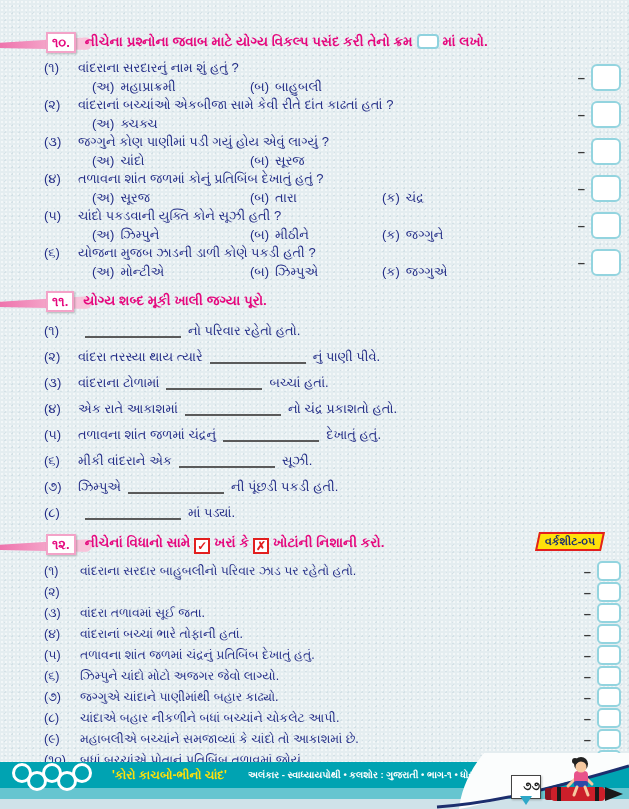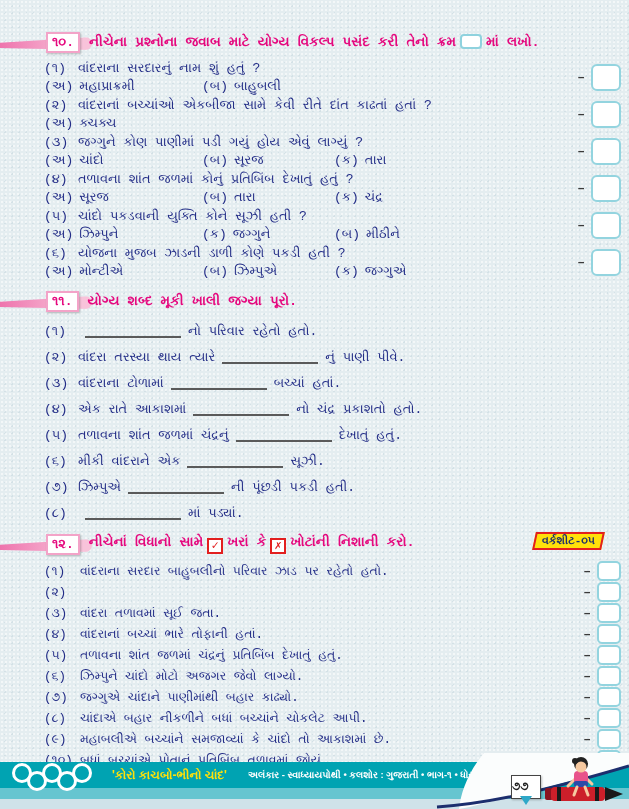--- a/index.html
+++ b/index.html
@@ -7,21 +7,21 @@
   body {
     position:relative; overflow:hidden;
     font-family:"Liberation Sans", sans-serif;
     background-color:#e4edf0;
     background-image:
       radial-gradient(rgba(255,255,255,.55) 1px, transparent 1px),
       radial-gradient(rgba(168,195,206,.28) 1px, transparent 1px);
     background-size:4px 4px, 7px 7px;
     background-position:0 0, 2px 3px;
   }
-  .content { padding-top:30px;font-family:Liberation Mono, monospace; }
+  .content { padding-top:30px; }
 
   
   .sec-head { position:relative; height:24px; display:flex; align-items:center; margin-bottom:5px; }
   .swoosh {
     position:absolute; left:0; top:7px; width:92px; height:13px;
     background:linear-gradient(90deg,#ee74ad,#f8c3da 85%);
     border-radius:2px 14px 14px 2px;
     clip-path:polygon(0 45%, 100% 0, 100% 100%, 0 85%);
   }
   .sec-num {
@@ -38,21 +38,21 @@
     display:inline-block; width:16px; height:16px; background:#fff;
     border:2px solid #e21f1f; color:#e21f1f; font-weight:bold; font-size:12px;
     line-height:12px; text-align:center; vertical-align:-3px; margin:0 4px;
   }
 
   
   .q { position:relative; height:37px; padding-left:44px; color:#232d87; font-size:13px; }
   .q-line { display:flex; height:18px; align-items:center; }
   .q-num { width:34px; flex:0 0 34px; }
   .q-text { white-space:nowrap; }
-  .opts { display:grid; grid-template-columns:158px 132px 1fr; height:19px; align-items:center; }
+  .opts { display:grid; grid-template-columns:158px 132px 1fr; margin-left:48px; height:19px; align-items:center; }
   .opt { white-space:nowrap; }
   .opt-label { margin-right:6px; }
   .ans { position:absolute; right:8px; top:5px; display:flex; align-items:center; }
   .dash { color:#3a3a3a; font-weight:bold; margin-right:6px; font-size:13px; }
   .ansbox { width:30px; height:27px; background:#fff; border:2px solid #93d4df; border-radius:6px; }
 
   
   .fib { height:26px; padding-left:44px; color:#232d87; font-size:13px; display:flex; align-items:center; white-space:nowrap; }
   .fib-num { width:34px; flex:0 0 34px; }
   .blank { display:inline-block; width:96px; border-bottom:2px solid #5a5a5a; height:14px; margin:0 7px; }
@@ -77,21 +77,21 @@
   .f-bar2 { position:absolute; top:26px; left:0; right:0; height:11px; background:#66c5d0; }
   .f-bar3 { position:absolute; top:37px; left:0; right:0; height:10px; background:#cfe2e9; }
   .rings { position:absolute; left:12px; top:-2px; width:92px; height:32px; }
   .ring { position:absolute; width:20px; height:20px; border:3px solid #fff; border-radius:50%; background:transparent; }
   .f-lesson { position:absolute; left:112px; top:6px; color:#ffe10a; font-weight:bold; font-size:12px; white-space:nowrap; }
   .f-series { position:absolute; left:248px; top:7px; color:#fff; font-weight:bold; font-size:9.5px; white-space:nowrap; }
   .f-art { position:absolute; right:0; bottom:0; width:200px; height:56px; }
   .page-card {
     position:absolute; right:88px; bottom:10px; width:30px; height:24px;
     background:#fff; border:1px solid #444; box-shadow:1px 1px 2px rgba(0,0,0,.25);
-    text-align:left; z-index:3;
+    text-align:right; z-index:3;
   }
   .page-num { color:#222; font-weight:bold; font-size:12px; line-height:20px; display:block; }
   .page-fold { width:0; height:0; margin:0 auto; border-left:6px solid transparent; border-right:6px solid transparent; border-top:9px solid #2ea8c8; }
   .kid { position:absolute; right:2px; bottom:2px; z-index:3; }
 </style>
 </head>
 <body>
 
 <div class="content">
 
@@ -132,21 +132,20 @@
       </div>
 
       <div class="q">
         <div class="q-line">
           <span class="q-num">(૩)</span>
           <span class="q-text">જગ્ગુને કોણ પાણીમાં પડી ગયું હોય એવું લાગ્યું ?</span>
         </div>
         <div class="opts">
           <span class="opt"><span class="opt-label">(અ)</span><span>ચાંદો</span></span>
           <span class="opt"><span class="opt-label">(બ)</span><span>સૂરજ</span></span>
-          <span class="opt"><span class="opt-label">(ક)</span><span>તારા</span></span>
         </div>
         <div class="ans">
           <span class="dash">–</span>
           <span class="ansbox"></span>
         </div>
       </div>
 
       <div class="q">
         <div class="q-line">
           <span class="q-num">(૪)</span>
@@ -163,22 +162,22 @@
         </div>
       </div>
 
       <div class="q">
         <div class="q-line">
           <span class="q-num">(૫)</span>
           <span class="q-text">ચાંદો પકડવાની યુક્તિ કોને સૂઝી હતી ?</span>
         </div>
         <div class="opts">
           <span class="opt"><span class="opt-label">(અ)</span><span>ઝિમ્પુને</span></span>
+          <span class="opt"><span class="opt-label">(બ)</span><span>મીઠીને</span></span>
           <span class="opt"><span class="opt-label">(ક)</span><span>જગ્ગુને</span></span>
-          <span class="opt"><span class="opt-label">(બ)</span><span>મીઠીને</span></span>
         </div>
         <div class="ans">
           <span class="dash">–</span>
           <span class="ansbox"></span>
         </div>
       </div>
 
       <div class="q">
         <div class="q-line">
           <span class="q-num">(૬)</span>

